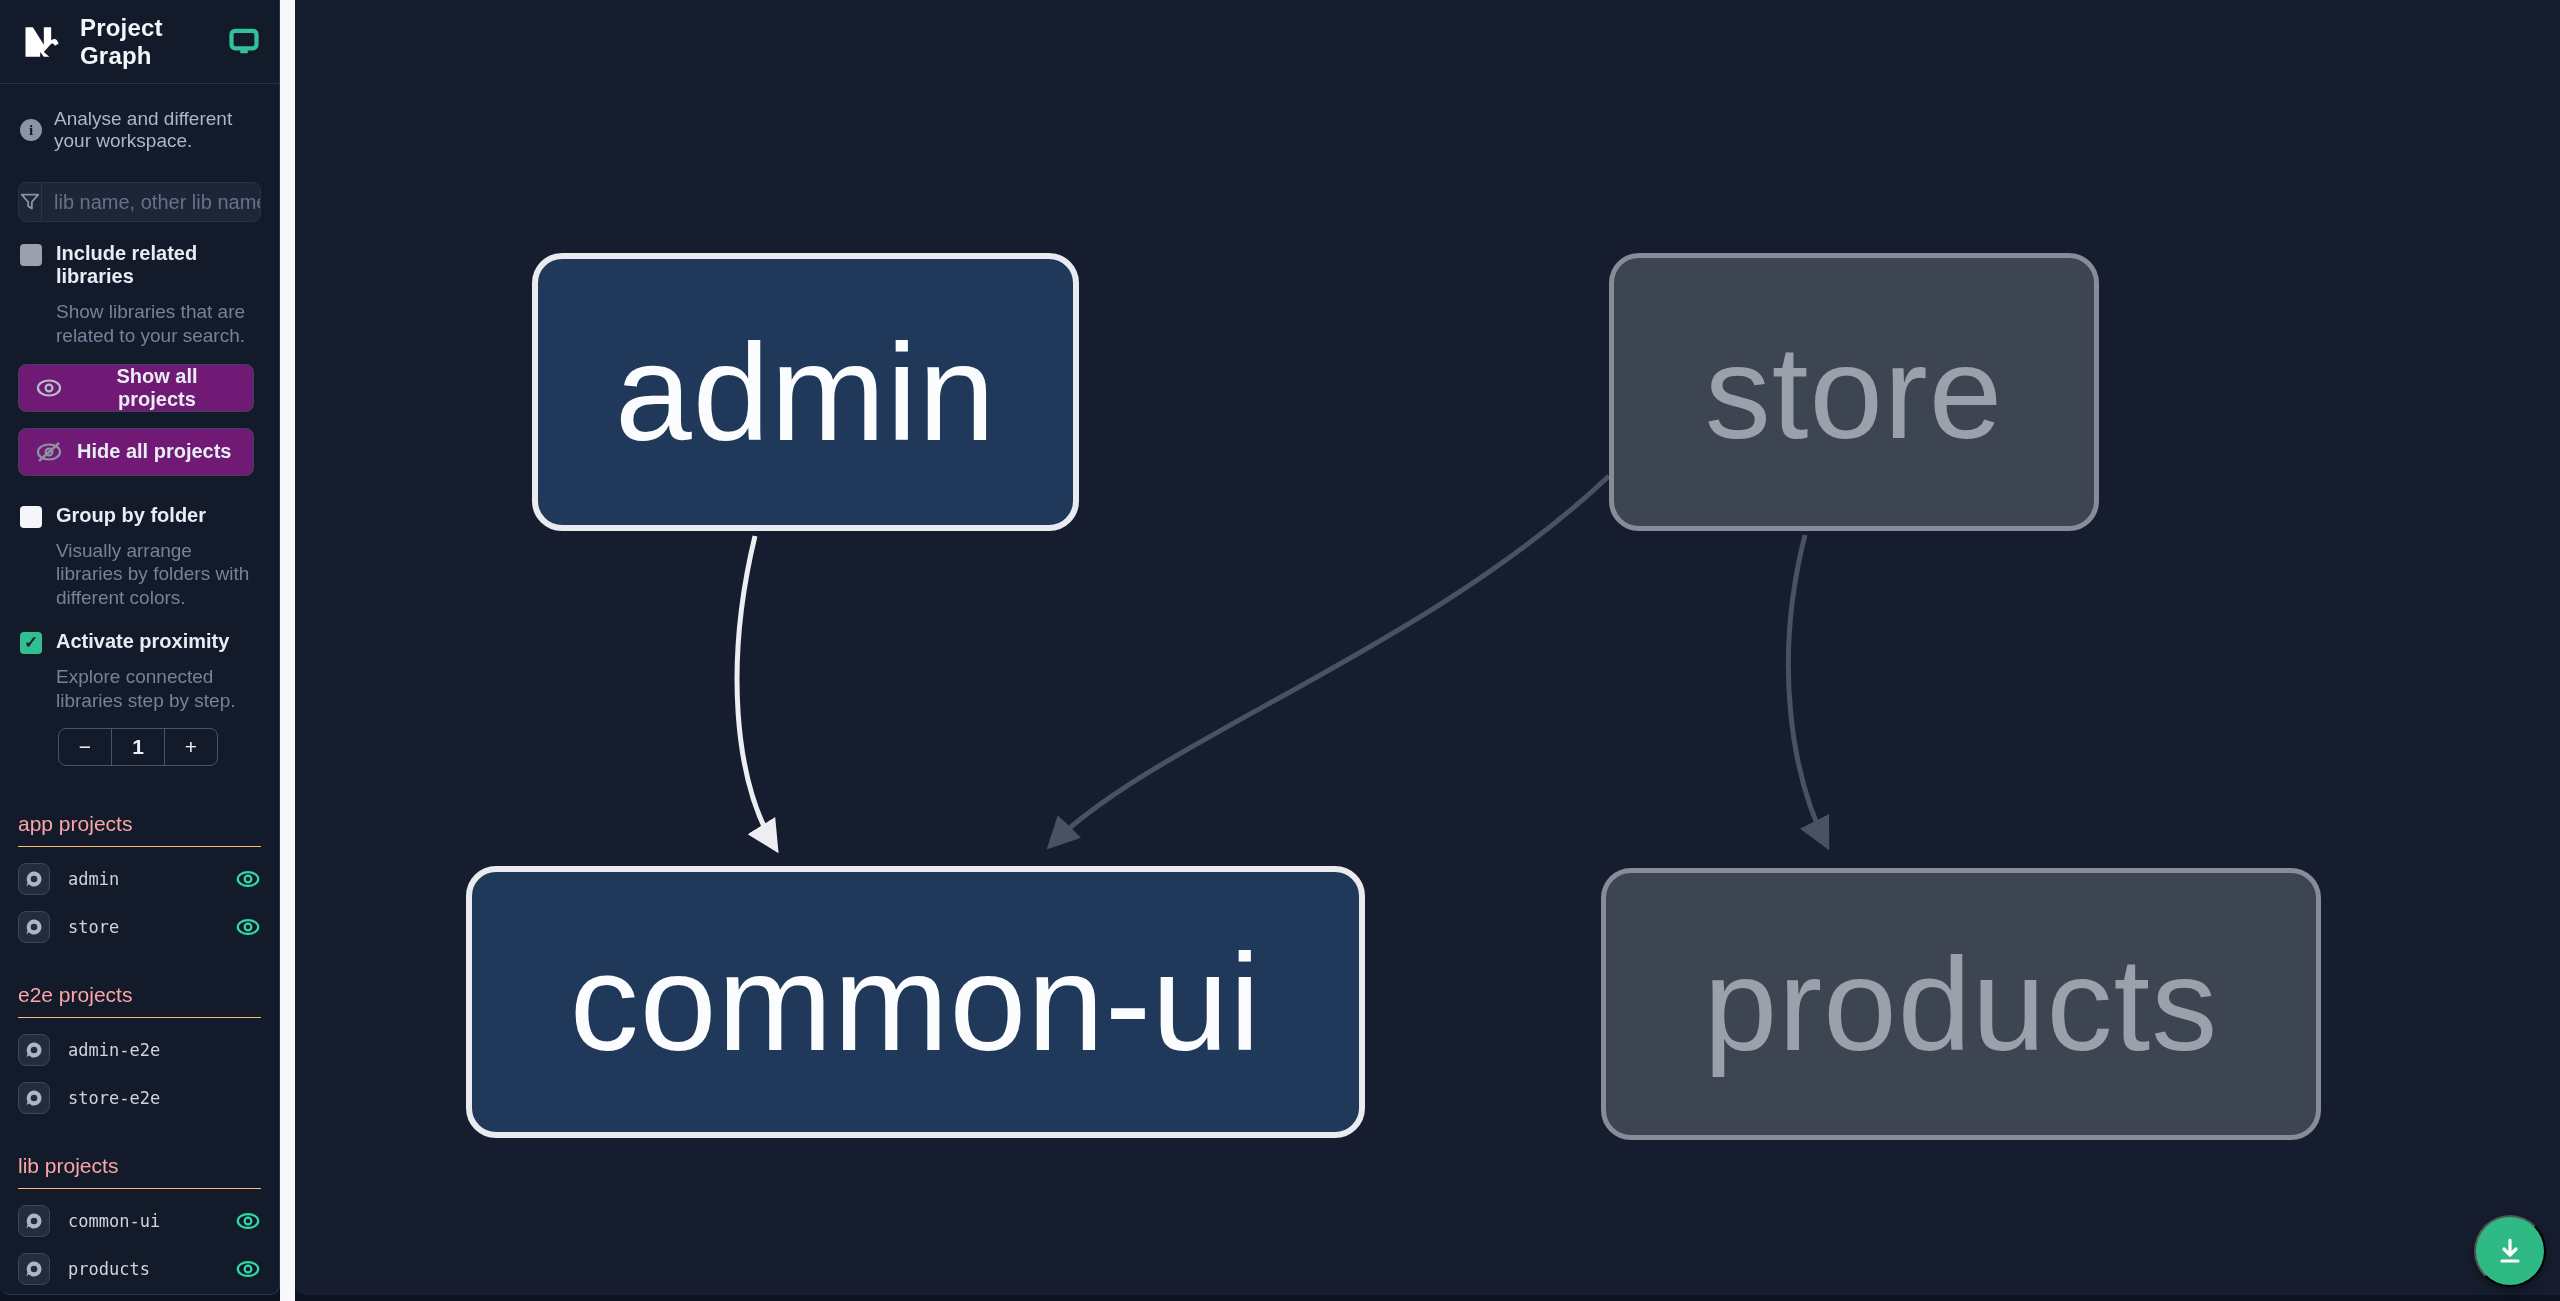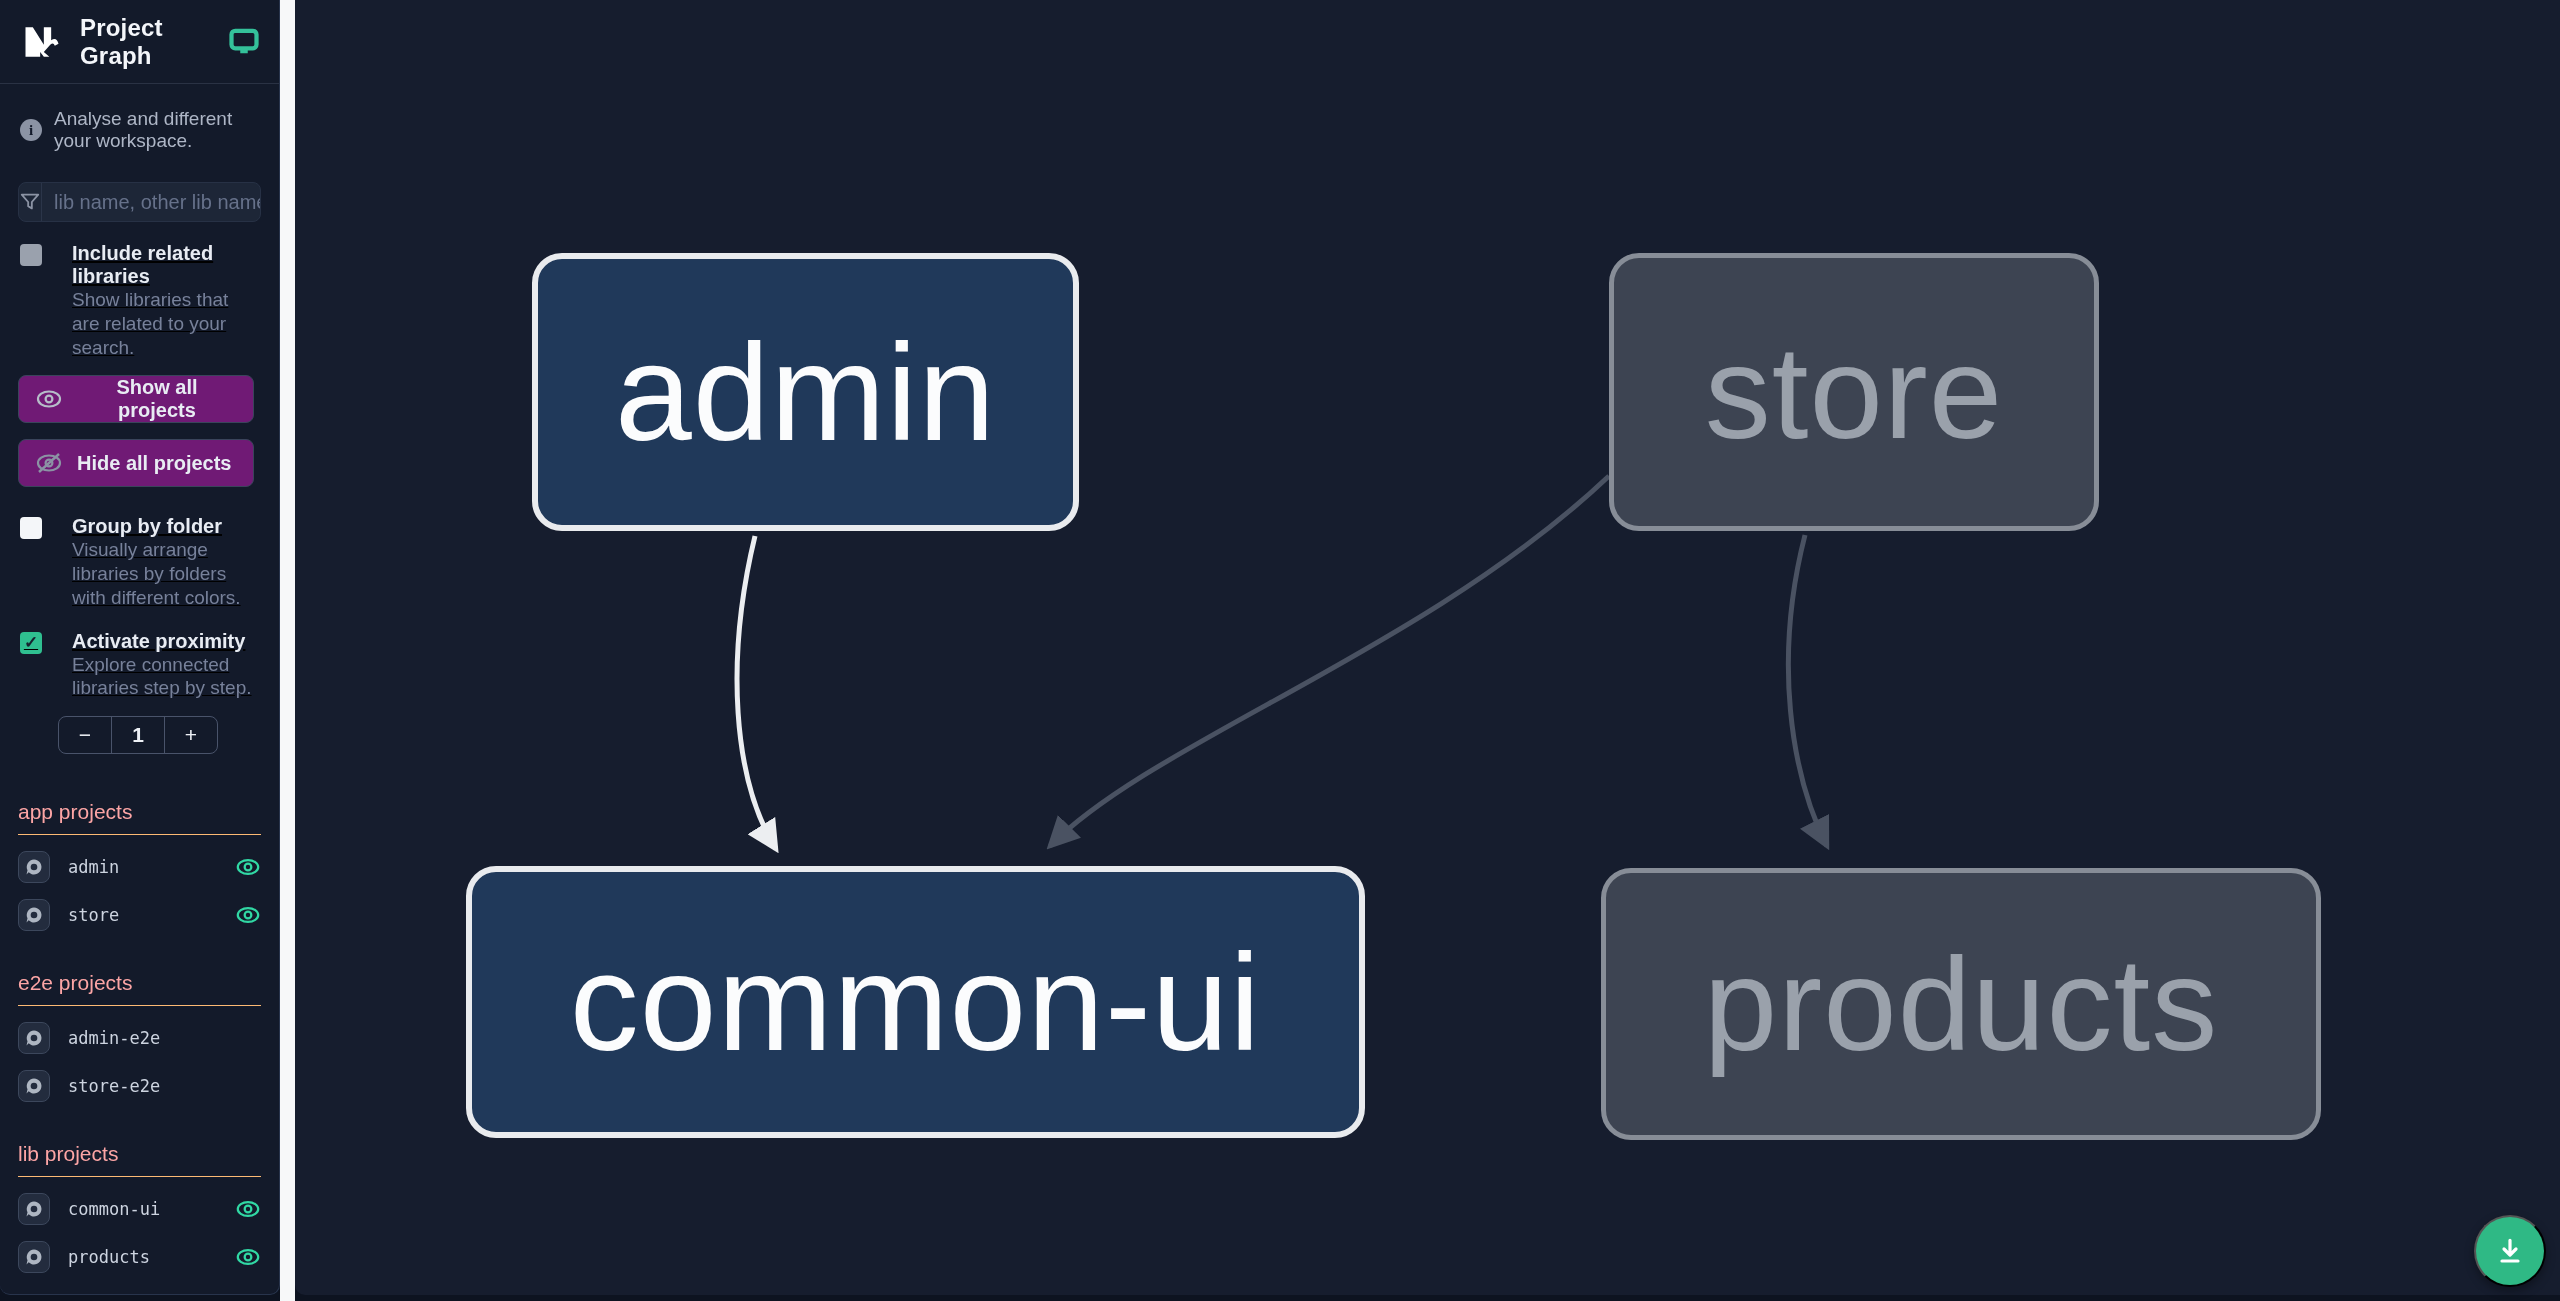--- a/index.html
+++ b/index.html
@@ -32,28 +32,28 @@
   
   .search-box { margin:10px 18px 0 18px; height:40px; display:flex; align-items:stretch;
                 background:#1d2637; border:1px solid #273145; border-radius:8px; overflow:hidden; }
   .search-iconcell { width:46px; display:flex; align-items:center; justify-content:center;
                      border-right:1px solid #2b3549; }
   .search-input { flex:1; background:transparent; border:none; outline:none; color:#dfe5ee;
                   font-size:20px; padding:0 12px; }
   .search-input::placeholder { color:#66718a; }
 
   
-  .chk-block { padding:20px 20px 0 20px; display:flex; gap:30px;text-decoration:underline; }
+  .chk-block { padding:20px 20px 0 20px; display:flex; gap:14px; }
   .chk { width:22px; height:22px; border-radius:4px; margin-top:2px; flex:0 0 auto;
          display:flex; align-items:center; justify-content:center; font-size:17px; font-weight:700; }
   .chk.gray  { background:#9aa1ad; }
   .chk.white { background:#f4f6f9; }
   .chk.green { background:#2fbf90; color:#17212f; }
   .chk-label { color:#e8ecf3; font-size:20px; font-weight:700; line-height:1.15; }
-  .chk-desc  { color:#77819a; font-size:19px; line-height:1.25; margin-top:0; }
+  .chk-desc  { color:#77819a; font-size:19px; line-height:1.25; margin-top:12px; }
 
   
   .sb-btn { margin:16px 18px 0 18px; height:48px; width:236px; display:flex; align-items:center;
             gap:14px; padding:0 16px; background:#701a75; border:1px solid #3a445b;
             border-radius:8px; cursor:pointer; }
   .sb-btn-label { color:#e8ecf3; font-size:20px; font-weight:700; }
   .btn-eye-icon { width:28px; height:28px; flex:0 0 auto; }
 
   
   .stepper { margin:16px 0 0 58px; width:160px; height:38px; display:flex;

